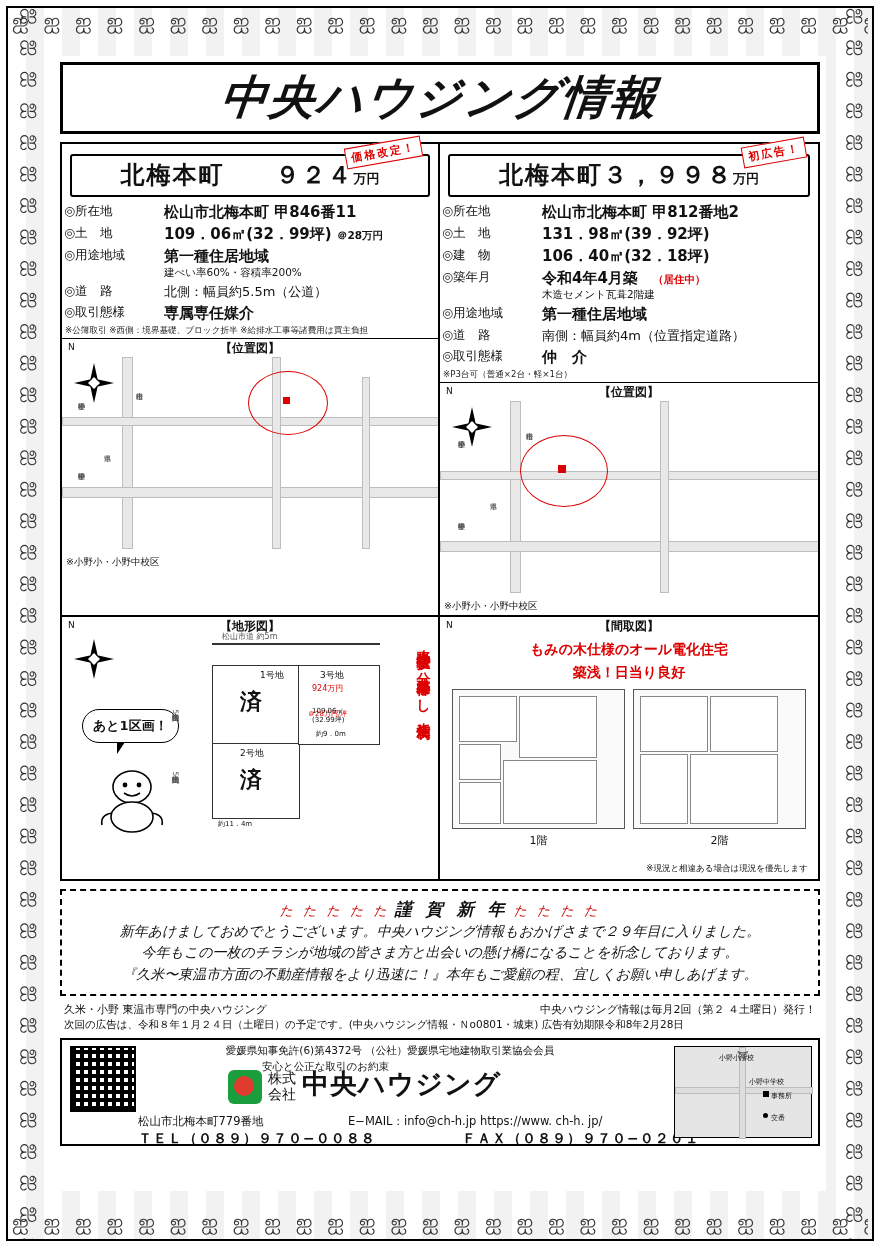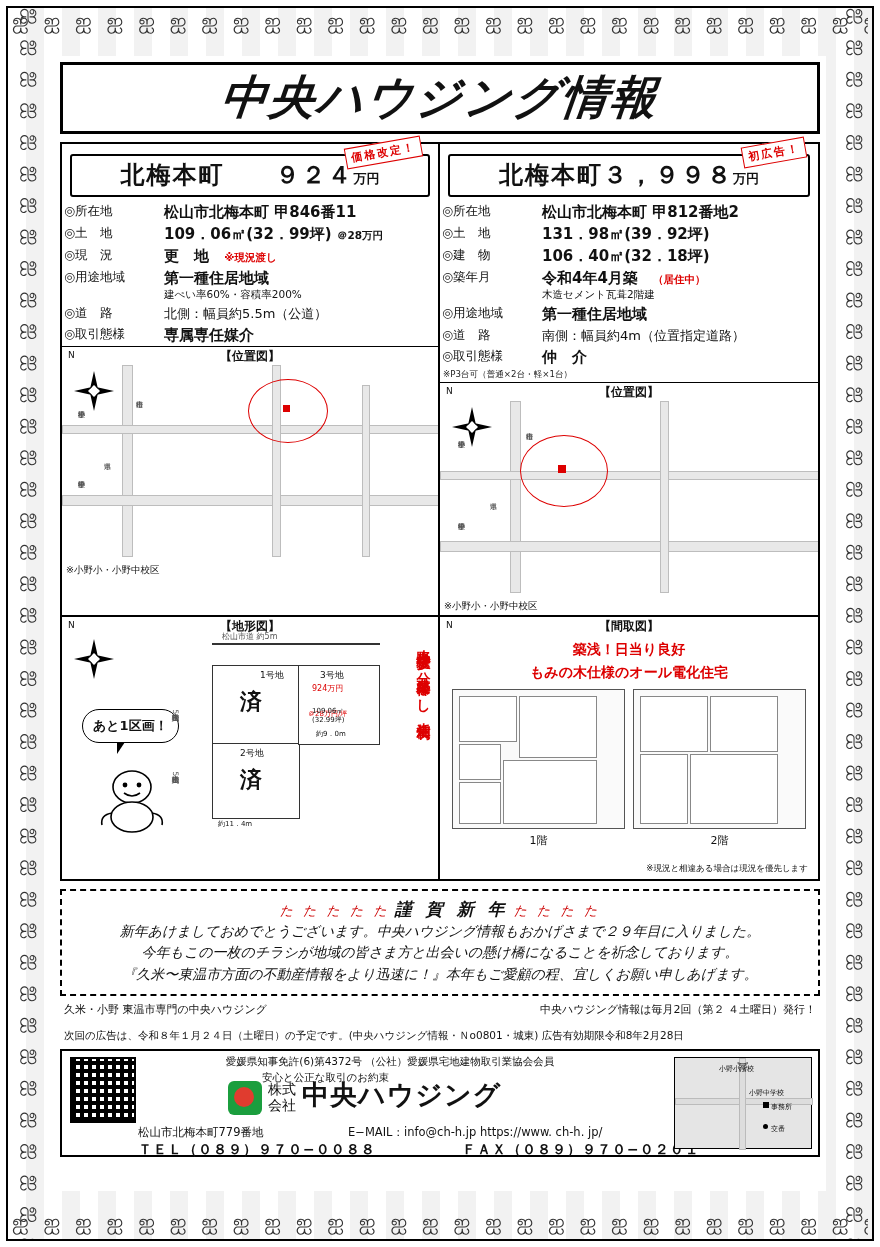--- a/index.html
+++ b/index.html
@@ -169,21 +169,21 @@
     margin-top:8px;
     padding:7px 10px 8px;
     text-align:center;
     font-style:italic;
   }
   .greet-title{font-size:17px;font-weight:bold;letter-spacing:4px;}
   .greet-deco{color:#c00;font-size:13px;letter-spacing:3px;}
   .greet-line{font-size:14px;line-height:1.55;}
 
   .note-row{display:flex;justify-content:space-between;font-size:11px;margin-top:6px;padding:0 4px;}
-  .note-row2{font-size:10.5px;margin-top:12px;padding:0 4px;}
+  .note-row2{font-size:10.5px;margin-top:1px;padding:0 4px;}
 
   
   .footer{
     border:2px solid #000;margin-top:6px;height:104px;position:relative;
   }
   .qr{
     position:absolute;left:8px;top:6px;width:62px;height:62px;
     background:
       repeating-linear-gradient(90deg,#000 0 4px,#fff 4px 8px),
       repeating-linear-gradient(0deg,#000 0 4px,#fff 4px 8px);
@@ -250,43 +250,37 @@
             <td class="val big">松山市北梅本町 甲846番11</td>
           </tr>
           <tr>
             <td class="lbl">◎土　地</td>
             <td class="val big">
               <span>109．06㎡(32．99坪)</span>
               <span class="sub">＠28万円</span>
             </td>
           </tr>
           <tr>
-            <td class="lbl">◎現　況</td>
-            <td class="val big">
-              <span>更　地</span>
-              <span class="red sub" style="margin-left:10px;">※現況渡し</span>
-            </td>
-          </tr>
-          <tr>
             <td class="lbl">◎用途地域</td>
             <td class="val">
               <div class="big">第一種住居地域</div>
               <div class="sub">建ぺい率60%・容積率200%</div>
             </td>
           </tr>
           <tr>
             <td class="lbl">◎道　路</td>
             <td class="val">北側：幅員約5.5m（公道）</td>
           </tr>
           <tr>
             <td class="lbl">◎取引態様</td>
             <td class="val big">専属専任媒介</td>
           </tr>
         </tbody>
           </table>
+        <div class="tiny" style="padding:1px 3px 2px;">※公簿取引 ※西側：境界基礎、ブロック折半 ※給排水工事等諸費用は買主負担</div>
 
         <div class="map-panel">
           <div class="map-n">N</div>
           <div class="map-title">【位置図】</div>
           <svg class="compass" viewBox="0 0 44 44">
             <polygon points="22,2 26,20 22,16 18,20" fill="#000"></polygon>
             <polygon points="22,42 26,24 22,28 18,24" fill="#000"></polygon>
             <polygon points="2,22 20,18 16,22 20,26" fill="#000"></polygon>
             <polygon points="42,22 24,18 28,22 24,26" fill="#000"></polygon>
           </svg>
@@ -432,22 +426,22 @@
 
         <div class="vert-red">
           <span>小野小学校徒歩３分</span>
           <span>建築条件なし 生活便利</span>
         </div>
       </div>
 
       <div class="lower-right">
         <div class="map-n">N</div>
         <div class="panel-title">【間取図】</div>
+        <div class="floor-head">もみの木仕様のオール電化住宅</div>
         <div class="floor-head">築浅！日当り良好</div>
-        <div class="floor-head">もみの木仕様のオール電化住宅</div>
 
         <div class="floor-plans">
           <div class="fp">
             <div class="fp-room" style="left:6px;top:6px;width:56px;height:44px;"></div>
             <div class="fp-room" style="left:66px;top:6px;width:76px;height:60px;"></div>
             <div class="fp-room" style="left:6px;top:54px;width:40px;height:34px;"></div>
             <div class="fp-room" style="left:50px;top:70px;width:92px;height:62px;"></div>
             <div class="fp-room" style="left:6px;top:92px;width:40px;height:40px;"></div>
           </div>
           <div class="fp">

